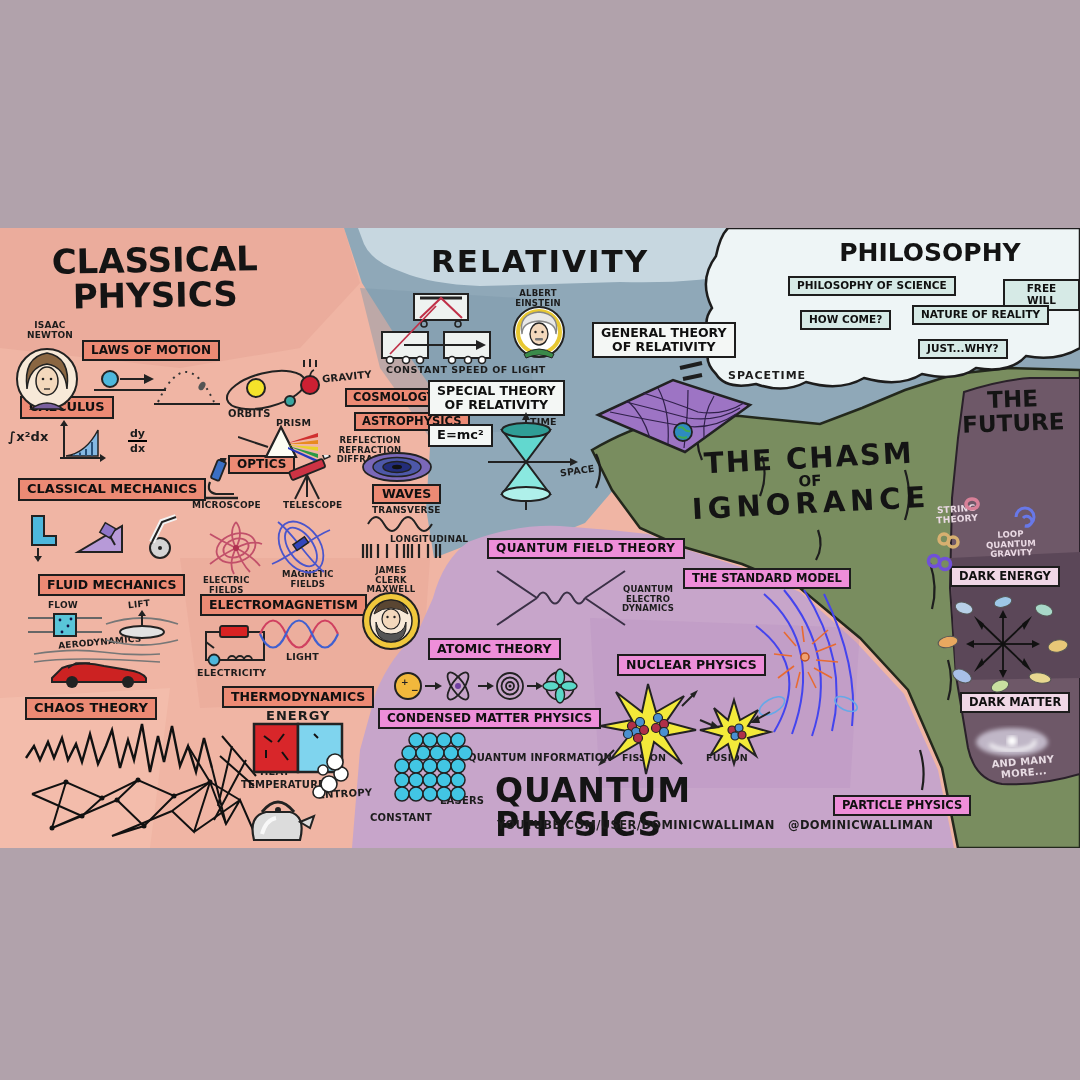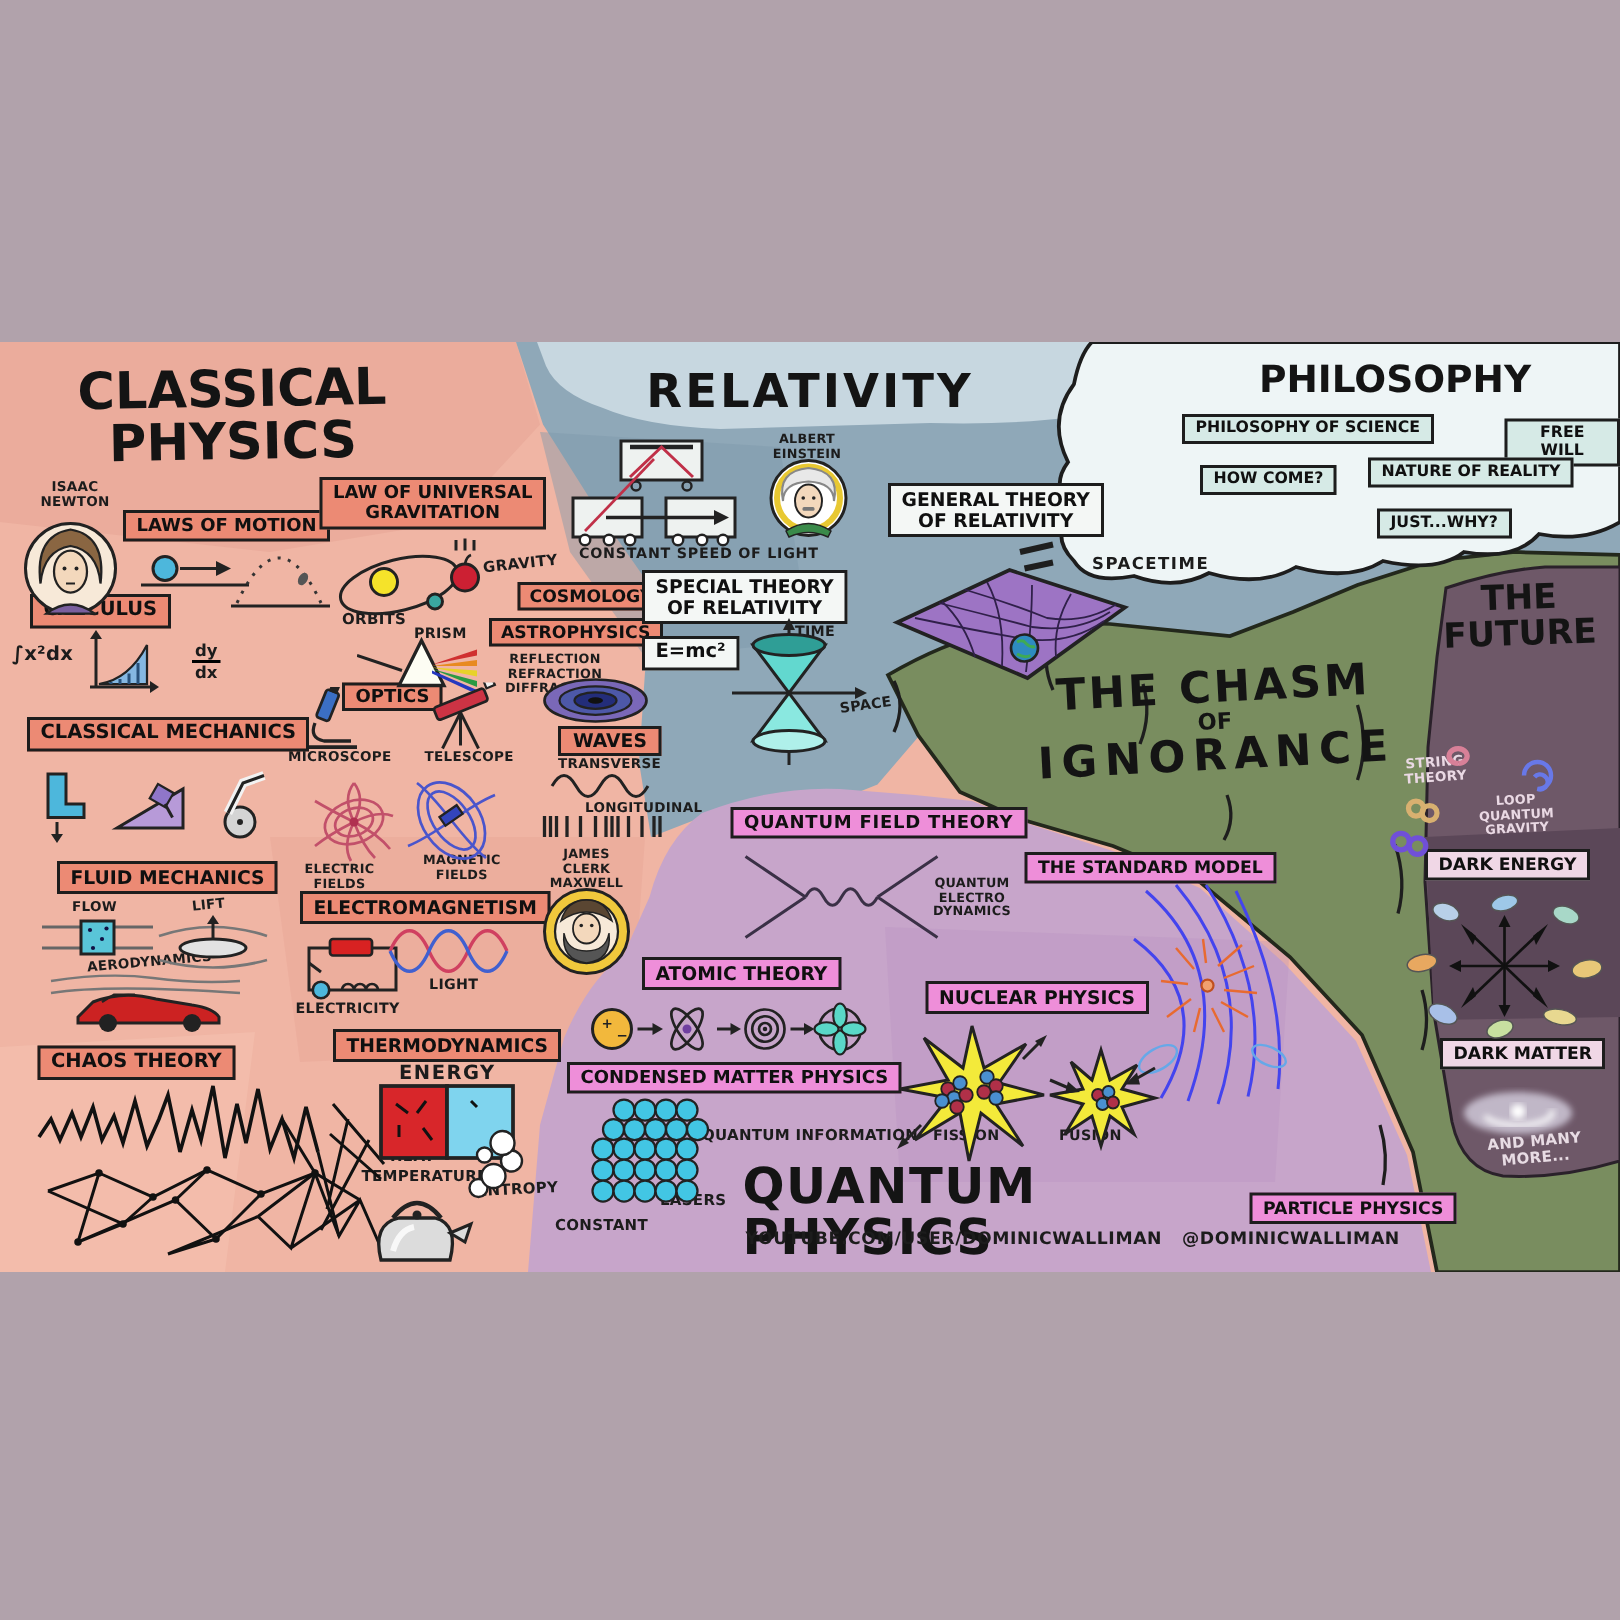--- a/index.html
+++ b/index.html
@@ -91,26 +91,24 @@
   <div class="frac" style="left:128px;top:428px;">
     <span class="t">dy</span>
     <span class="b">dx</span>
   </div>
   <div class="box sbox" style="left:18px;top:478px;font-size:13px;">CLASSICAL MECHANICS</div>
   <div class="box sbox" style="left:38px;top:574px;font-size:12.5px;">FLUID MECHANICS</div>
   <div class="lbl" style="left:48px;top:600px;font-size:9px;">FLOW</div>
   <div class="lbl" style="left:128px;top:599px;font-size:9px;transform:rotate(-6deg);">LIFT</div>
   <div class="lbl" style="left:58px;top:637px;font-size:9px;transform:rotate(-5deg);">AERODYNAMICS</div>
   <div class="box sbox" style="left:25px;top:697px;font-size:13px;">CHAOS THEORY</div>
-  <div class="box sbox" style="left:213px;top:318px;font-size:12px;">LAW OF UNIVERSAL
-GRAVITATION</div>
   <div class="lbl" style="left:228px;top:408px;font-size:10px;">ORBITS</div>
   <div class="lbl" style="left:322px;top:371px;font-size:10px;transform:rotate(-6deg);">GRAVITY</div>
   <div class="box sbox" style="left:345px;top:388px;font-size:11.5px;padding:1px 6px;">COSMOLOGY</div>
-  <div class="box sbox" style="left:326px;top:412px;font-size:11.5px;padding:1px 6px;">ASTROPHYSICS</div>
+  <div class="box sbox" style="left:354px;top:412px;font-size:11.5px;padding:1px 6px;">ASTROPHYSICS</div>
   <div class="lbl" style="left:276px;top:418px;font-size:9.5px;">PRISM</div>
   <div class="lbl" style="left:330px;top:436px;width:80px;font-size:8.5px;">REFLECTION
 REFRACTION
 DIFFRACTION</div>
   <div class="box sbox" style="left:228px;top:455px;font-size:12px;padding:1px 7px;">OPTICS</div>
   <div class="lbl" style="left:192px;top:500px;font-size:9px;">MICROSCOPE</div>
   <div class="lbl" style="left:283px;top:500px;font-size:9px;">TELESCOPE</div>
   <div class="box sbox" style="left:372px;top:484px;font-size:12.5px;padding:1px 8px;">WAVES</div>
   <div class="lbl" style="left:372px;top:505px;font-size:9px;">TRANSVERSE</div>
   <div class="lbl" style="left:362px;top:534px;font-size:9px;padding-left:28px;">LONGITUDINAL</div>

